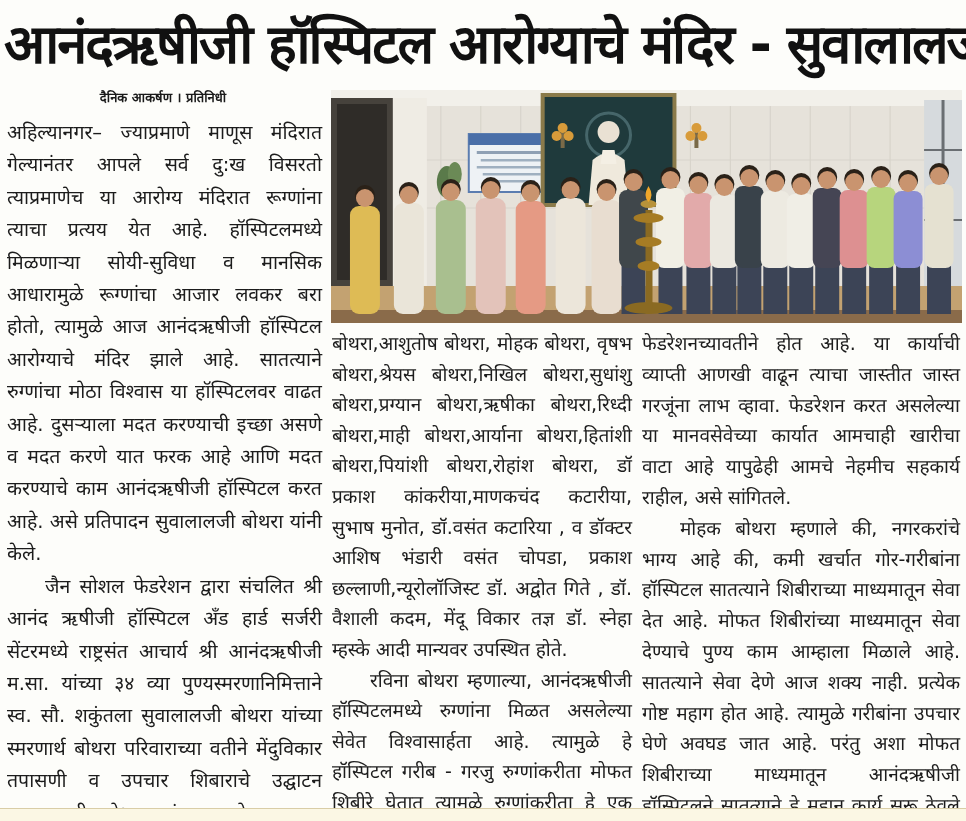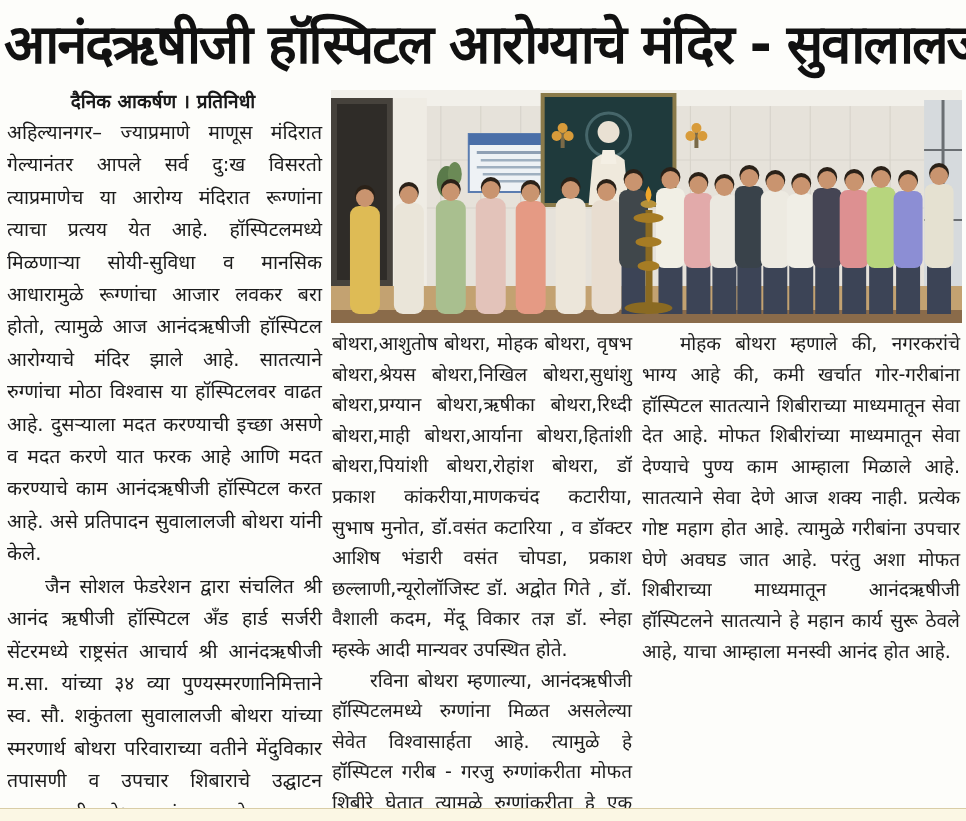--- a/index.html
+++ b/index.html
@@ -11,21 +11,21 @@
     position:relative;
   }
   .headline {
     position:absolute; left:4px; top:10px; width:958px; height:72px;
     font-size:54px; font-weight:bold; letter-spacing:-2px;
     text-align:center; white-space:nowrap; line-height:70px;
     color:#111;
   }
   .byline {
     position:absolute; left:0; top:88px; width:326px;
-    text-align:center; font-weight:bold; font-size:19px; color:#1a1a1a;
+    text-align:center; font-weight:bold; font-size:13px; color:#1a1a1a;
   }
   .col {
     position:absolute; text-align:justify; color:#1c1c1c;
   }
   .col p { text-align:justify; }
   .col1 { left:7px;  top:117px; width:315px; font-size:19.5px; line-height:32.4px; }
   .col2 { left:332px; top:328px; width:300px; font-size:19px; line-height:30.6px; }
   .col3 { left:642px; top:328px; width:318px; font-size:19px; line-height:30.8px; }
   .indent { text-indent:38px; }
   .dateline { font-weight:normal; }
@@ -242,16 +242,17 @@
     </g>
   </svg>
 </div>
 
 <div class="col col2">
   <p>बोथरा,आशुतोष बोथरा, मोहक बोथरा, वृषभ बोथरा,श्रेयस बोथरा,निखिल बोथरा,सुधांशु बोथरा,प्रग्यान बोथरा,ऋषीका बोथरा,रिध्दी बोथरा,माही बोथरा,आर्याना बोथरा,हितांशी बोथरा,पियांशी बोथरा,रोहांश बोथरा, डॉ प्रकाश कांकरीया,माणकचंद कटारीया, सुभाष मुनोत, डॉ.वसंत कटारिया , व डॉक्टर आशिष भंडारी वसंत चोपडा, प्रकाश छल्लाणी,न्यूरोलॉजिस्ट डॉ. अद्वोत गिते , डॉ. वैशाली कदम, मेंदू विकार तज्ञ डॉ. स्नेहा म्हस्के आदी मान्यवर उपस्थित होते.</p>
   <p class="indent">रविना बोथरा  म्हणाल्या, आनंदऋषीजी हॉस्पिटलमध्ये रुग्णांना मिळत असलेल्या सेवेत विश्वासार्हता आहे. त्यामुळे हे हॉस्पिटल गरीब - गरजु रुग्णांकरीता मोफत शिबीरे घेतात त्यामुळे रुग्णांकरीता हे एक वरदान ठरत आहे. ही समाजाच्या दृष्टीने एक चांगली बाब आहे. समाजातील दु:ख निवारण्याचे काम जैन सोशल</p>
 </div>
 
 <div class="col col3">
+  <p>फेडरेशनच्यावतीने होत आहे. या कार्याची व्याप्ती आणखी वाढून त्याचा जास्तीत जास्त गरजूंना लाभ व्हावा. फेडरेशन करत असलेल्या या मानवसेवेच्या कार्यात आमचाही खारीचा वाटा आहे यापुढेही आमचे नेहमीच सहकार्य राहील, असे सांगितले.</p>
   <p class="indent">मोहक बोथरा म्हणाले की, नगरकरांचे भाग्य आहे की, कमी खर्चात गोर-गरीबांना हॉस्पिटल सातत्याने शिबीराच्या माध्यमातून सेवा देत आहे. मोफत शिबीरांच्या माध्यमातून सेवा देण्याचे पुण्य काम आम्हाला मिळाले आहे. सातत्याने सेवा देणे आज शक्य नाही. प्रत्येक गोष्ट महाग होत आहे. त्यामुळे गरीबांना उपचार घेणे अवघड जात आहे. परंतु अशा मोफत शिबीराच्या माध्यमातून आनंदऋषीजी हॉस्पिटलने सातत्याने हे महान कार्य सुरू ठेवले आहे, याचा आम्हाला मनस्वी आनंद होत आहे.</p>
 </div>
 
 <div class="bottom-strip"></div>
 
 </body></html>

